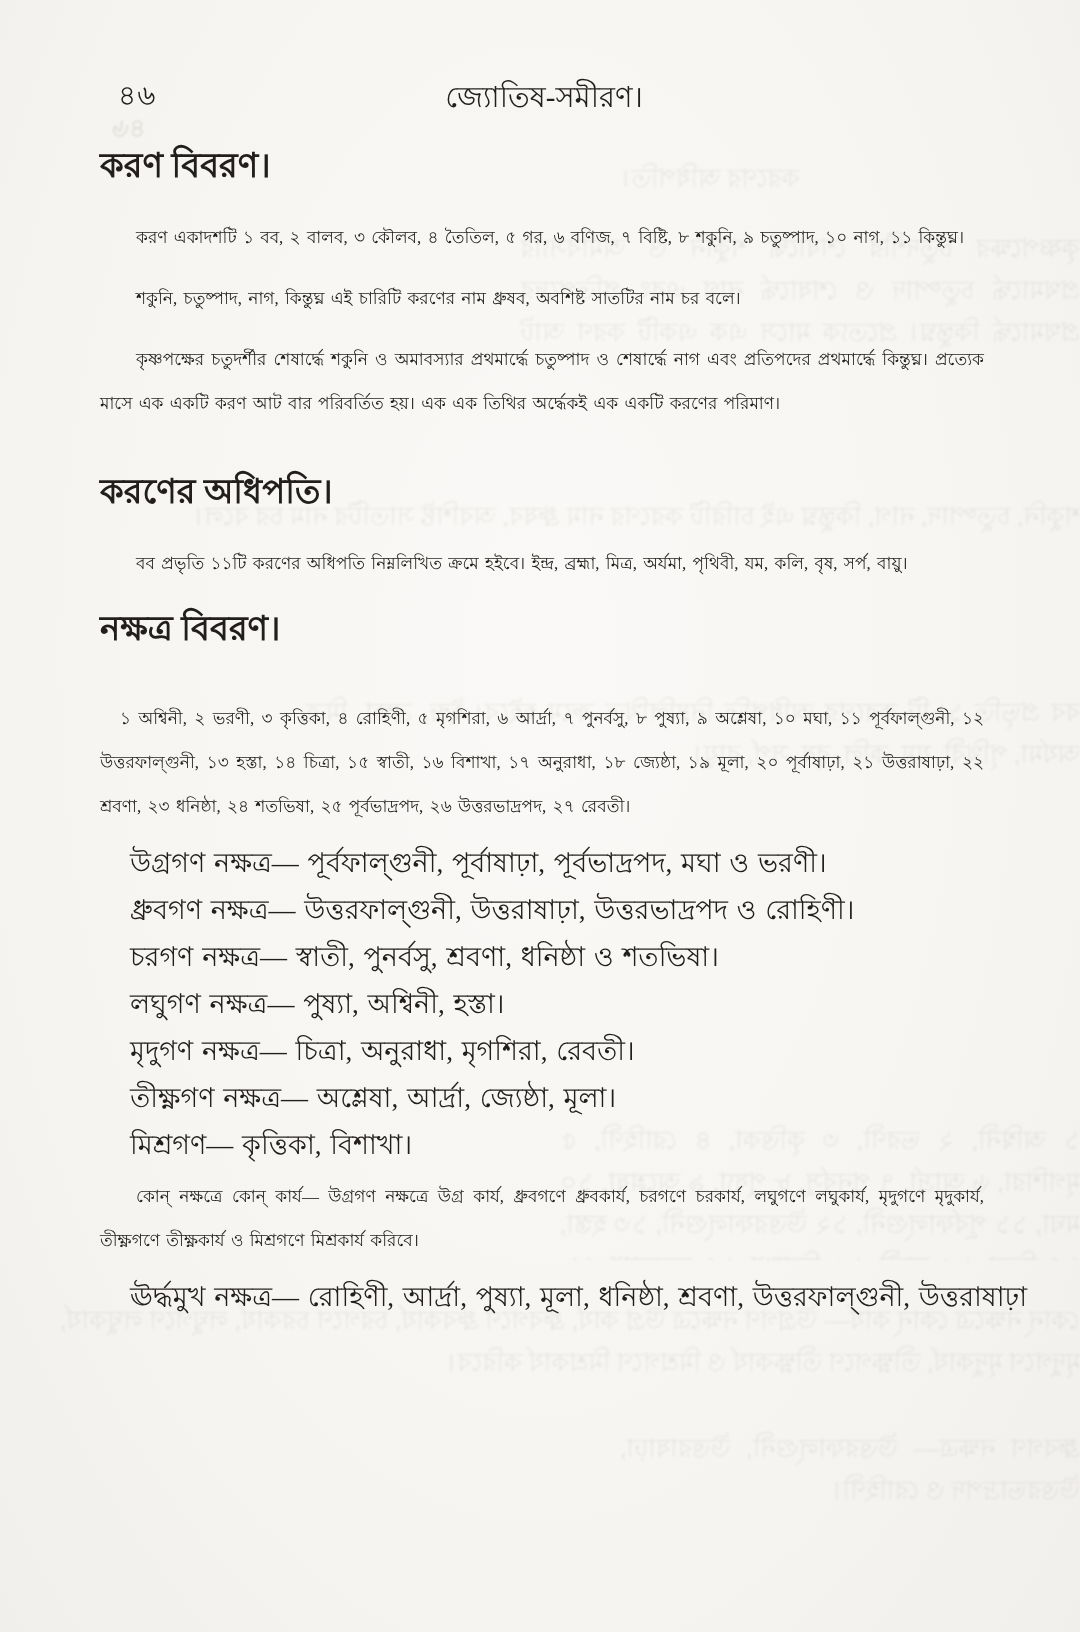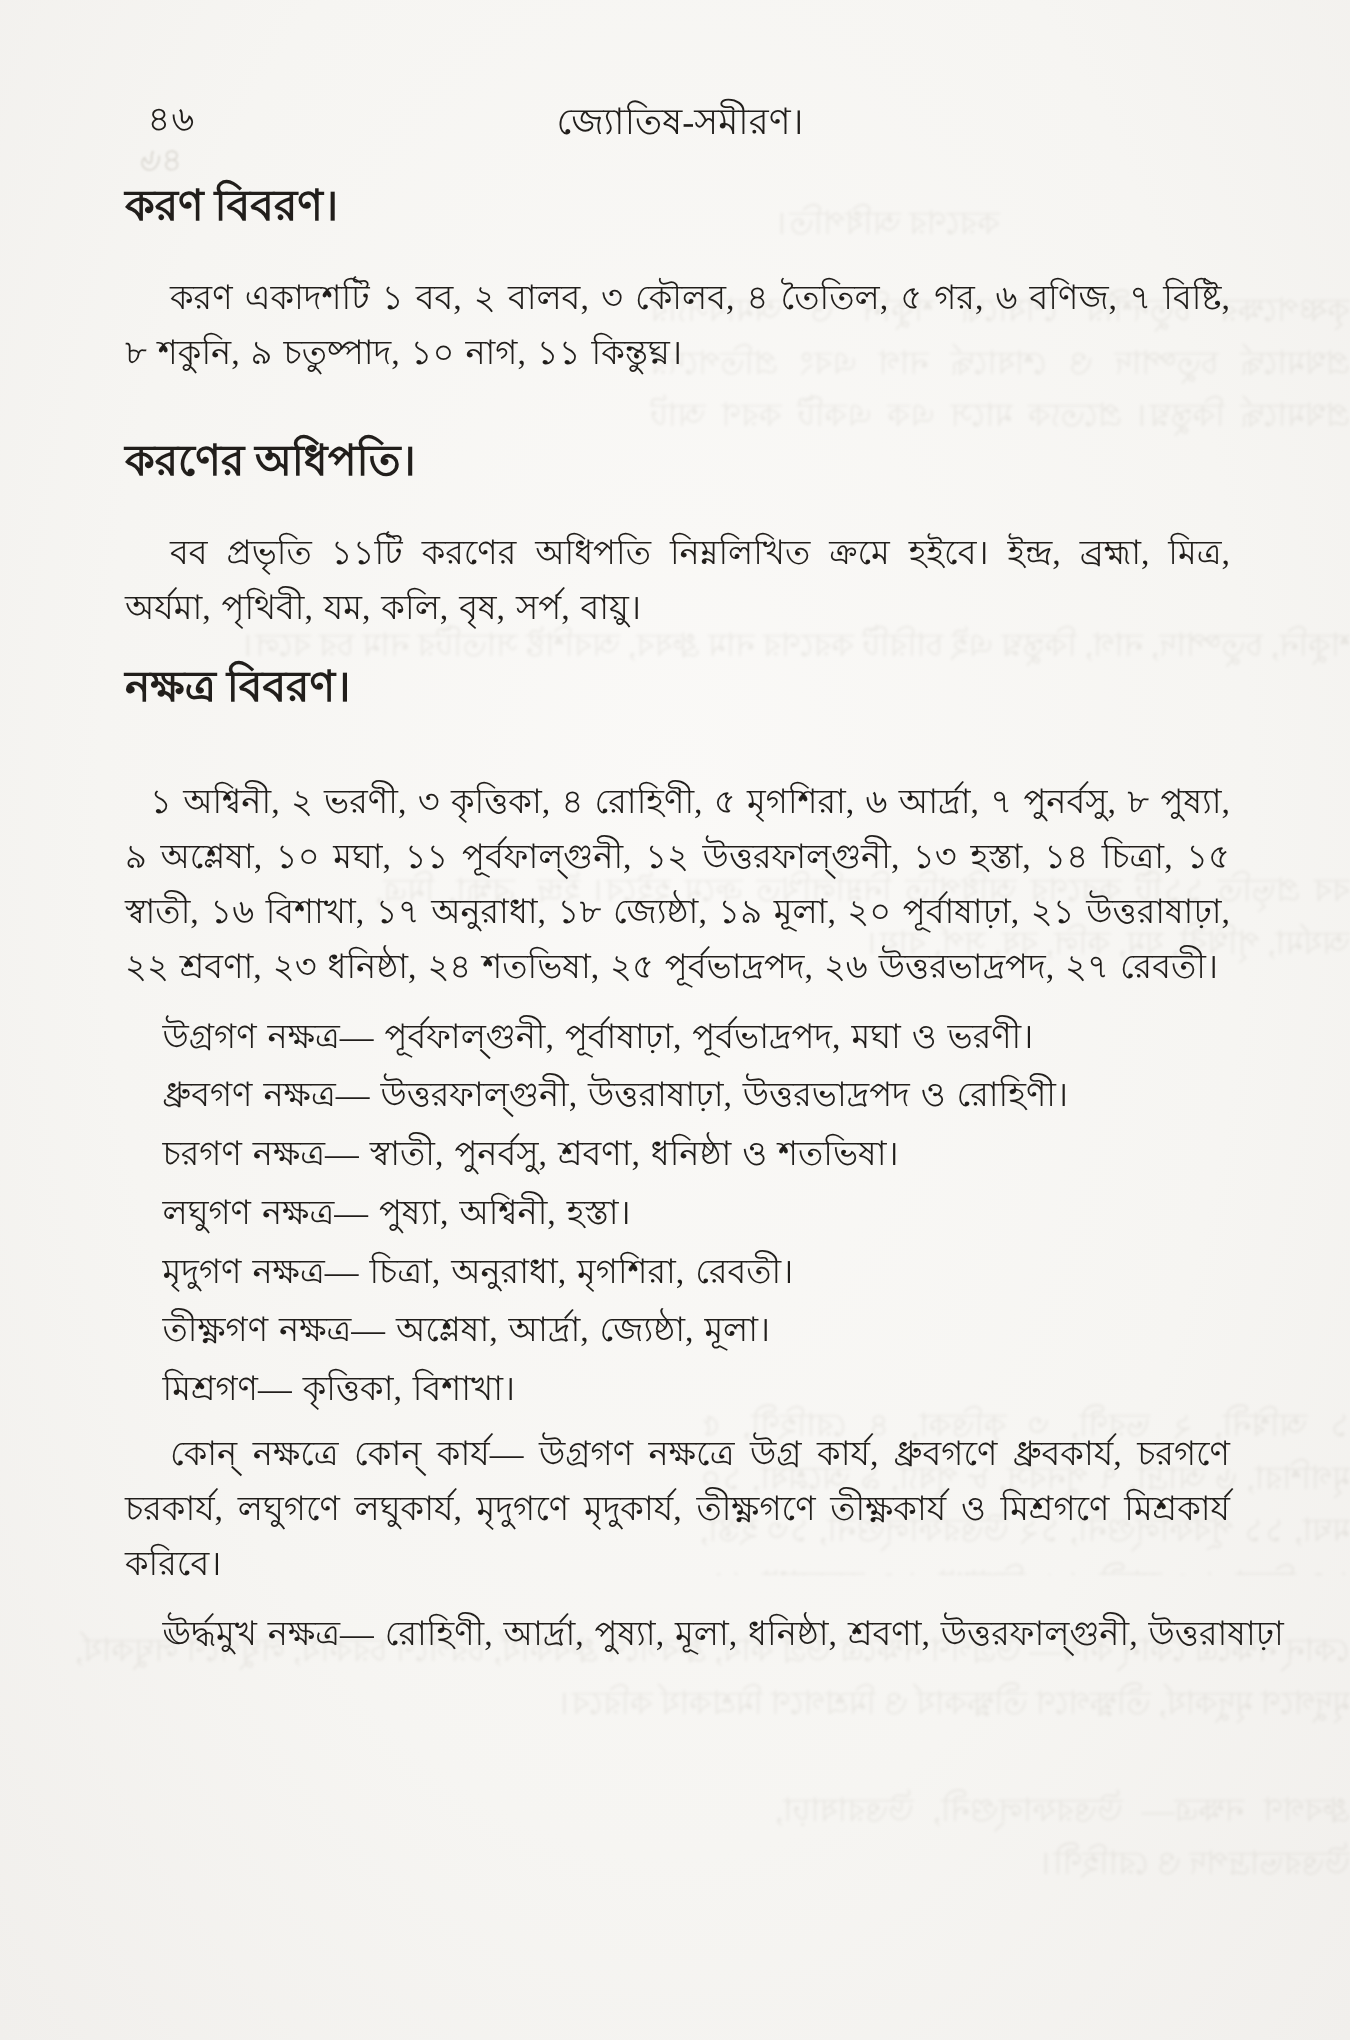--- a/index.html
+++ b/index.html
@@ -49,21 +49,21 @@
     font-weight: bold;
     font-size: 34px;
     line-height: 44px;
     margin: 0 0 28px 0;
   }
   .heading-karan      { margin-top: 26px; }
   .heading-adhipati   { margin-top: 44px; }
   .heading-nakshatra  { margin-top: 21px; margin-bottom: 46px; }
   
   .para {
-    font-size: 27px;
+    font-size: 17px;
     line-height: 44px;
     text-align: justify;
     text-indent: 36px;
     margin: 17px 0 12px 0;
     word-spacing: 2px;
   }
   .para.list-indent { text-indent: 20px; }
   .gana-line {
     font-size: 27px;
     line-height: 44px;
@@ -123,20 +123,22 @@
 
   <div class="content">
 
     <div class="header-row">
       <span class="page-number">৪৬</span>
       <span class="running-title">জ্যোতিষ-সমীরণ।</span>
     </div>
 
     <h2 class="section-heading heading-karan">করণ বিবরণ।</h2>
     <p class="para">করণ একাদশটি ১ বব, ২ বালব, ৩ কৌলব, ৪ তৈতিল, ৫ গর, ৬ বণিজ, ৭ বিষ্টি, ৮ শকুনি, ৯ চতুষ্পাদ, ১০ নাগ, ১১ কিন্তুঘ্ন।</p>
+    <p class="para">শকুনি, চতুষ্পাদ, নাগ, কিন্তুঘ্ন এই চারিটি করণের নাম ধ্রুষব, অবশিষ্ট সাতটির নাম চর বলে।</p>
+    <p class="para">কৃষ্ণপক্ষের চতুদর্শীর শেষার্দ্ধে শকুনি ও অমাবস্যার প্রথমার্দ্ধে চতুষ্পাদ ও শেষার্দ্ধে নাগ এবং প্রতিপদের প্রথমার্দ্ধে কিন্তুঘ্ন। প্রত্যেক মাসে এক একটি করণ আট বার পরিবর্তিত হয়। এক এক তিথির অর্দ্ধেকই এক একটি করণের পরিমাণ।</p>
 
     <h2 class="section-heading heading-adhipati">করণের অধিপতি।</h2>
     <p class="para">বব প্রভৃতি ১১টি করণের অধিপতি নিম্নলিখিত ক্রমে হইবে। ইন্দ্র, ব্রহ্মা, মিত্র, অর্যমা, পৃথিবী, যম, কলি, বৃষ, সর্প, বায়ু।</p>
 
     <h2 class="section-heading heading-nakshatra">নক্ষত্র বিবরণ।</h2>
     <p class="para list-indent">১ অশ্বিনী, ২ ভরণী, ৩ কৃত্তিকা, ৪ রোহিণী, ৫ মৃগশিরা, ৬ আর্দ্রা, ৭ পুনর্বসু, ৮ পুষ্যা, ৯ অশ্লেষা, ১০ মঘা, ১১ পূর্বফাল্গুনী, ১২ উত্তরফাল্গুনী, ১৩ হস্তা, ১৪ চিত্রা, ১৫ স্বাতী, ১৬ বিশাখা, ১৭ অনুরাধা, ১৮ জ্যেষ্ঠা, ১৯ মূলা, ২০ পূর্বাষাঢ়া, ২১ উত্তরাষাঢ়া, ২২ শ্রবণা, ২৩ ধনিষ্ঠা, ২৪ শতভিষা, ২৫ পূর্বভাদ্রপদ, ২৬ উত্তরভাদ্রপদ, ২৭ রেবতী।</p>
 
     <div class="gana-line">উগ্রগণ নক্ষত্র— পূর্বফাল্গুনী, পূর্বাষাঢ়া, পূর্বভাদ্রপদ, মঘা ও ভরণী।</div>
     <div class="gana-line">ধ্রুবগণ নক্ষত্র— উত্তরফাল্গুনী, উত্তরাষাঢ়া, উত্তরভাদ্রপদ ও রোহিণী।</div>
     <div class="gana-line">চরগণ নক্ষত্র— স্বাতী, পুনর্বসু, শ্রবণা, ধনিষ্ঠা ও শতভিষা।</div>

